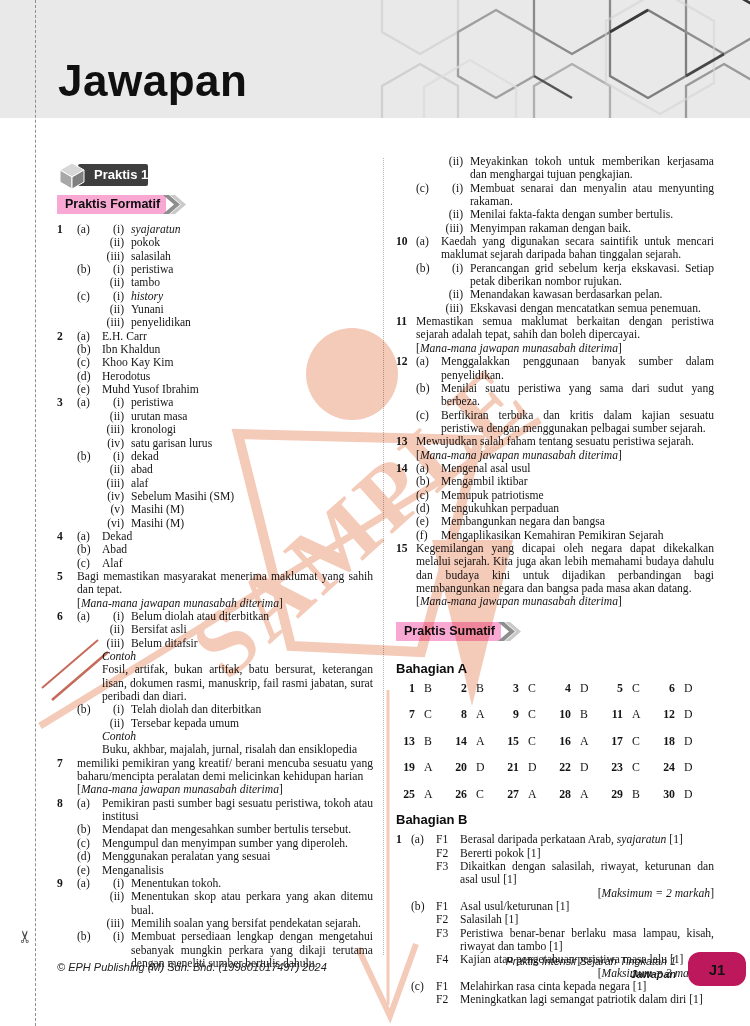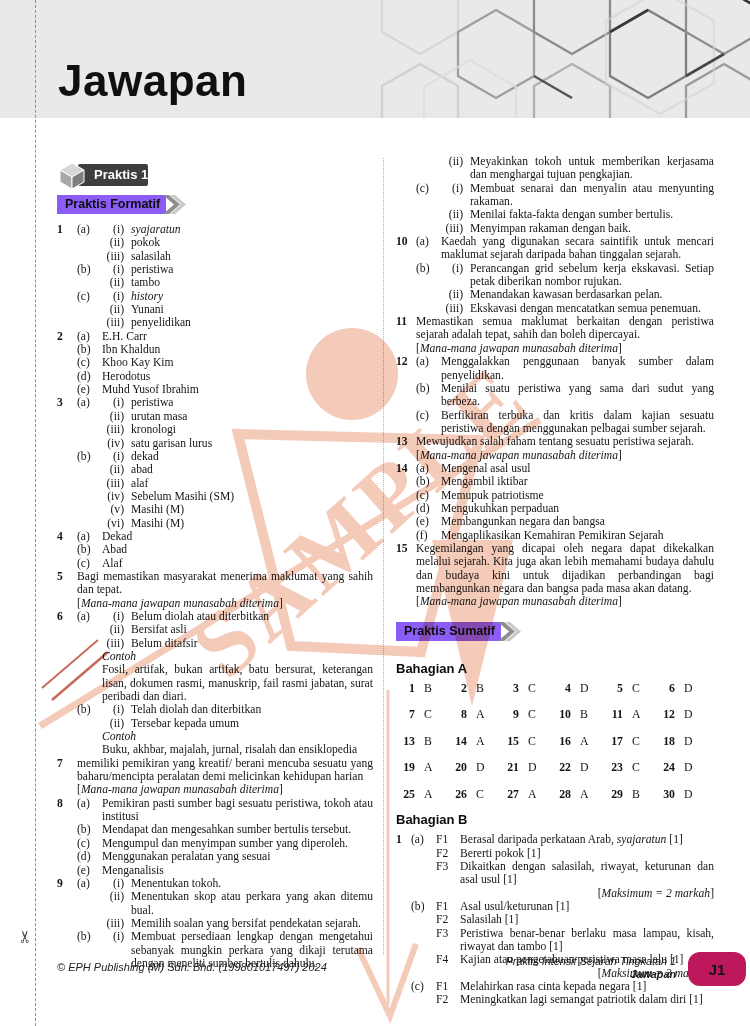--- a/index.html
+++ b/index.html
@@ -20,21 +20,21 @@
 
   
   .colL{position:absolute;left:57px;top:164px;width:316px;}
   .colR{position:absolute;left:396px;top:155px;width:318px;}
 
   
   .badge1wrap{position:relative;height:27px;margin-bottom:3px;}
   .cube{position:absolute;left:0;top:-3px;width:30px;height:30px;}
   .badge-dark{display:inline-block;margin-left:21px;background:#3e3e3e;color:#fff;
     font:bold 13px/15px "Liberation Sans",sans-serif;padding:3px 0 4px 16px;border-radius:2px;}
-  .badge-gray{position:relative;display:inline-block;background:#8b5cf6;color:#0d0d0d;
+  .badge-gray{position:relative;display:inline-block;background:#f9a8d4;color:#0d0d0d;
     font:bold 12.5px/14px "Liberation Sans",sans-serif;padding:2px 6px 3px 8px;margin:0 0 9px 0;}
   .badge-gray .chev{position:absolute;right:-21px;top:0;width:24px;height:19px;}
   .sumatif{margin-top:13px;}
 
   
   .alist{font-size:11.6px;line-height:13.35px;}
   .row{display:flex;align-items:flex-start;}
   .c-n{flex:0 0 20px;font-weight:bold;}
   .c-a{flex:0 0 25px;}
   .c-r{flex:0 0 29px;text-align:right;padding-right:7px;box-sizing:border-box;}

